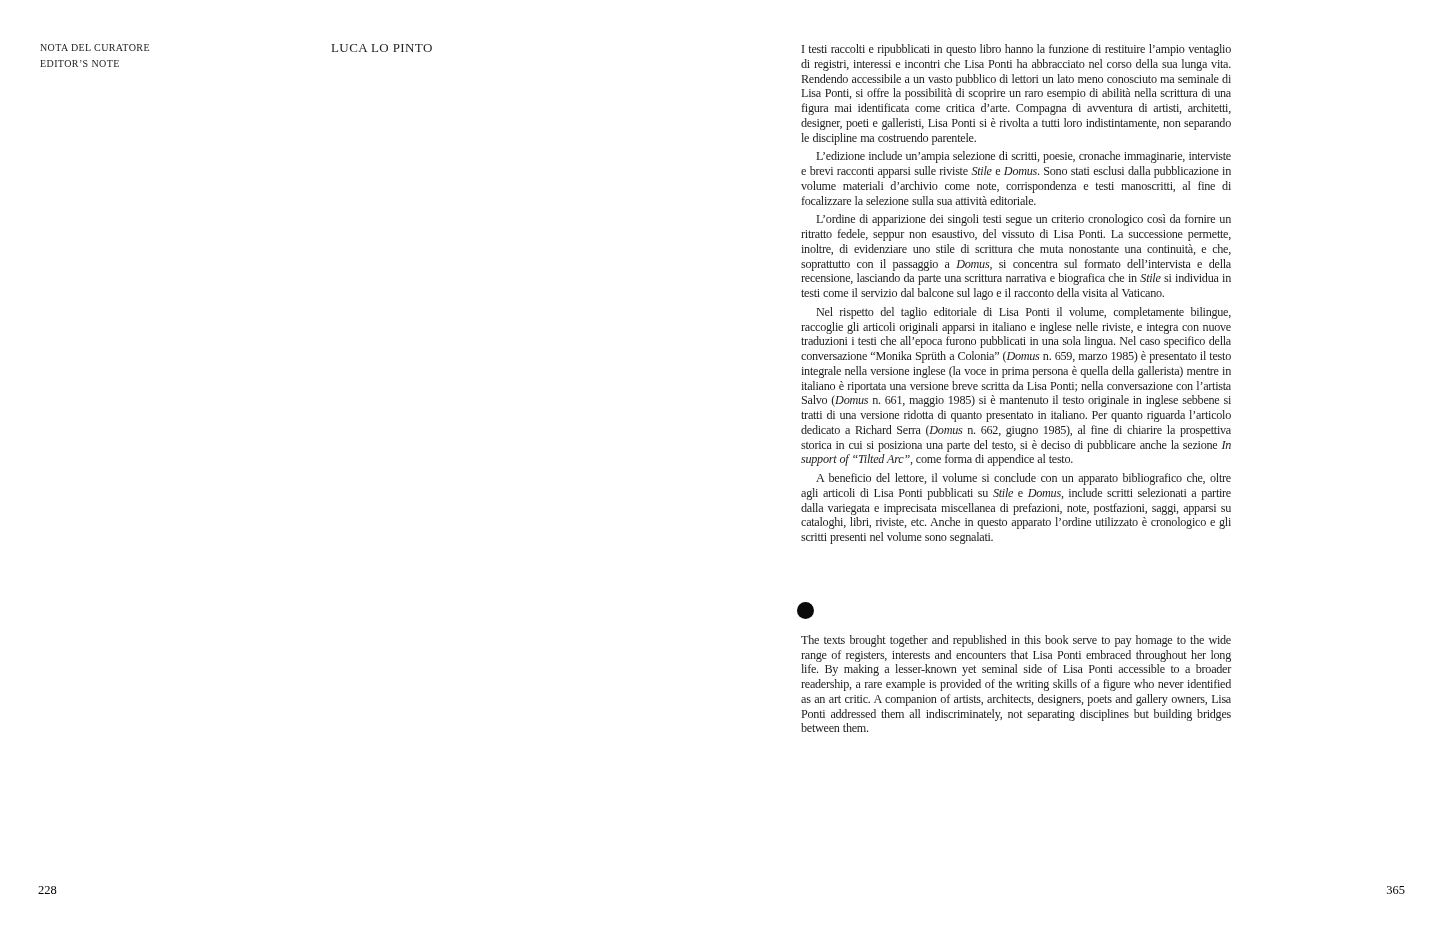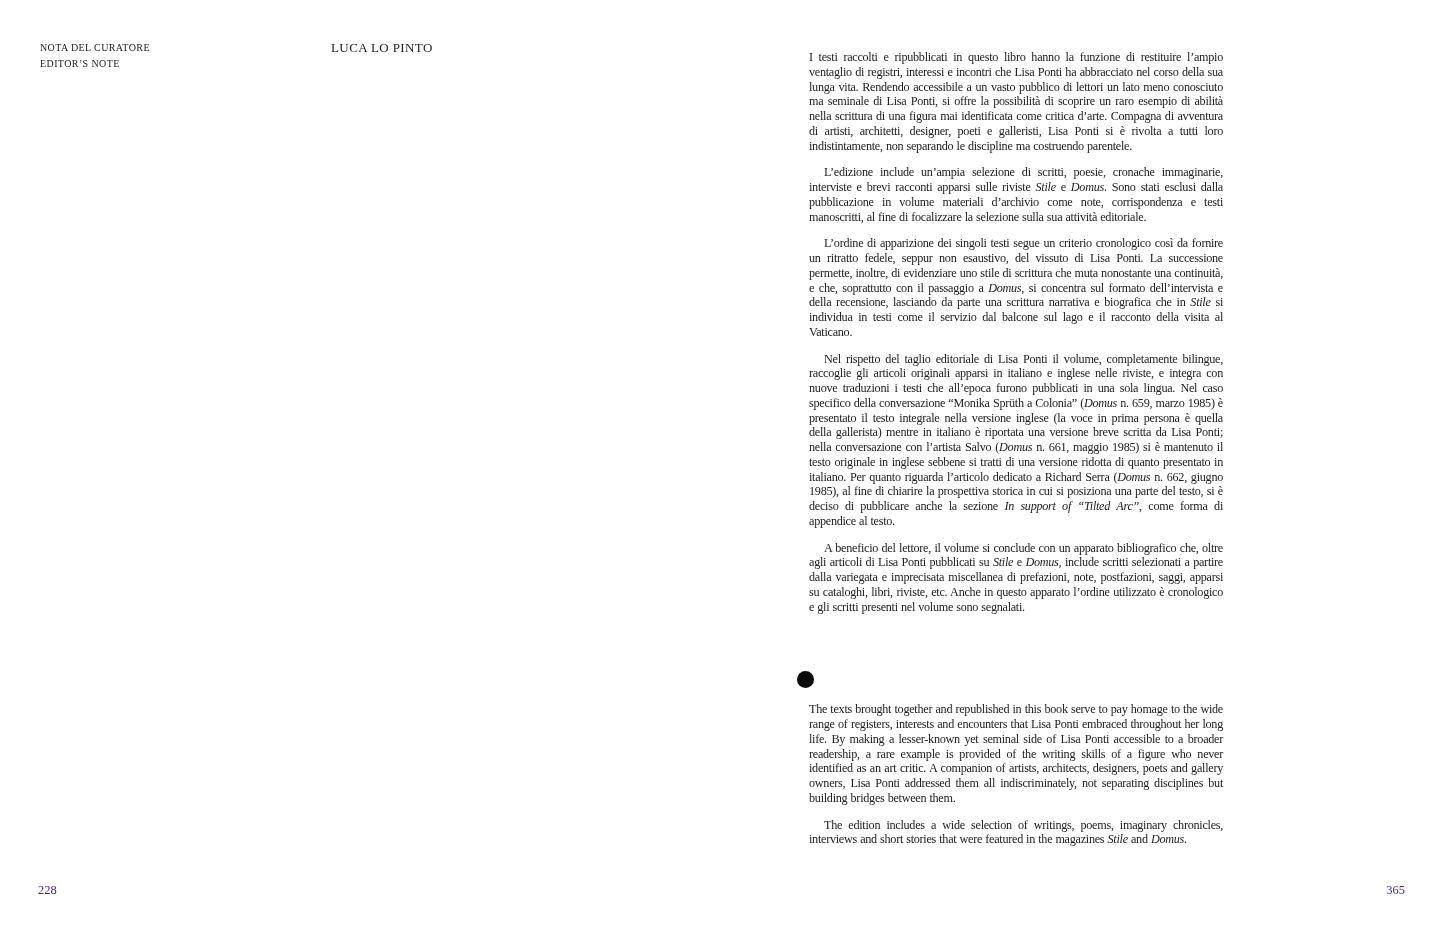--- a/index.html
+++ b/index.html
@@ -40,21 +40,21 @@
     white-space: nowrap;
   }
   
   .text-column {
     position: absolute;
     left: 797px;
     top: 38px;
     width: 438px;
   }
   .text-block p {
-    margin: 12px;
+    margin: 4px;
     font-size: 12.2px;
     line-height: 14.75px;
     letter-spacing: -0.28px;
     text-align: justify;
     word-spacing: 0.4px;
   }
   .text-block p + p { text-indent: 15px; }
   .it { font-style: italic; font-family: Liberation Serif, serif; }
   .divider-dot {
     width: 17px;
@@ -63,21 +63,21 @@
     border-radius: 50%;
     background: #0a0a0a;
   }
   .english-block { margin-top: 14px; }
   
   .page-number {
     position: absolute;
     top: 883px;
     font-size: 12.5px;
     line-height: 15px;
-    color: #4c1d95;
+    color: #000000;
   }
   .page-number.left  { left: 38px; }
   .page-number.right { right: 40px; }
 </style>
 </head>
 <body>
 
 <div class="spread">
 
   <div>
@@ -94,19 +94,18 @@
       <div class="text-block">
           <p><span>I testi raccolti e ripubblicati in questo libro hanno la funzione di restituire l’ampio ventaglio di registri, interessi e incontri che Lisa Ponti ha abbracciato nel corso della sua lunga vita. Rendendo accessibile a un vasto pubblico di lettori un lato meno conosciuto ma seminale di Lisa Ponti, si offre la possibilità di scoprire un raro esempio di abilità nella scrittura di una figura mai identificata come critica d’arte. Compagna di avventura di artisti, architetti, designer, poeti e galleristi, Lisa Ponti si è rivolta a tutti loro indistintamente, non separando le discipline ma costruendo parentele.</span></p>
           <p><span>L’edizione include un’ampia selezione di scritti, poesie, cronache immaginarie, interviste e brevi racconti apparsi sulle riviste </span><span class="it">Stile</span><span> e </span><span class="it">Domus</span><span>. Sono stati esclusi dalla pubblicazione in volume materiali d’archivio come note, corrispondenza e testi manoscritti, al fine di focalizzare la selezione sulla sua attività editoriale.</span></p>
           <p><span>L’ordine di apparizione dei singoli testi segue un criterio cronologico così da fornire un ritratto fedele, seppur non esaustivo, del vissuto di Lisa Ponti. La successione permette, inoltre, di evidenziare uno stile di scrittura che muta nonostante una continuità, e che, soprattutto con il passaggio a </span><span class="it">Domus</span><span>, si concentra sul formato dell’intervista e della recensione, lasciando da parte una scrittura narrativa e biografica che in </span><span class="it">Stile</span><span> si individua in testi come il servizio dal balcone sul lago e il racconto della visita al Vaticano.</span></p>
           <p><span>Nel rispetto del taglio editoriale di Lisa Ponti il volume, completamente bilingue, raccoglie gli articoli originali apparsi in italiano e inglese nelle riviste, e integra con nuove traduzioni i testi che all’epoca furono pubblicati in una sola lingua. Nel caso specifico della conversazione “Monika Sprüth a Colonia” (</span><span class="it">Domus</span><span> n. 659, marzo 1985) è presentato il testo integrale nella versione inglese (la voce in prima persona è quella della gallerista) mentre in italiano è riportata una versione breve scritta da Lisa Ponti; nella conversazione con l’artista Salvo (</span><span class="it">Domus</span><span> n. 661, maggio 1985) si è mantenuto il testo originale in inglese sebbene si tratti di una versione ridotta di quanto presentato in italiano. Per quanto riguarda l’articolo dedicato a Richard Serra (</span><span class="it">Domus</span><span> n. 662, giugno 1985), al fine di chiarire la prospettiva storica in cui si posiziona una parte del testo, si è deciso di pubblicare anche la sezione </span><span class="it">In support of “Tilted Arc”</span><span>, come forma di appendice al testo.</span></p>
           <p><span>A beneficio del lettore, il volume si conclude con un apparato bibliografico che, oltre agli articoli di Lisa Ponti pubblicati su </span><span class="it">Stile</span><span> e </span><span class="it">Domus</span><span>, include scritti selezionati a partire dalla variegata e imprecisata miscellanea di prefazioni, note, postfazioni, saggi, apparsi su cataloghi, libri, riviste, etc. Anche in questo apparato l’ordine utilizzato è cronologico e gli scritti presenti nel volume sono segnalati.</span></p>
         </div>
       <div class="divider-dot"></div>
       <div class="text-block english-block">
           <p><span>The texts brought together and republished in this book serve to pay homage to the wide range of registers, interests and encounters that Lisa Ponti embraced throughout her long life. By making a lesser-known yet seminal side of Lisa Ponti accessible to a broader readership, a rare example is provided of the writing skills of a figure who never identified as an art critic. A companion of artists, architects, designers, poets and gallery owners, Lisa Ponti addressed them all indiscriminately, not separating disciplines but building bridges between them.</span></p>
-          <p><span>The edition includes a wide selection of writings, poems, imaginary chronicles, interviews and short stories that were featured in the magazines </span><span class="it">Stile</span><span> and </span><span class="it">Domus</span><span>.</span></p>
         </div>
     </div>
     <div class="page-number right">365</div>
   </div>
 
 </div>
 
 </body></html>

